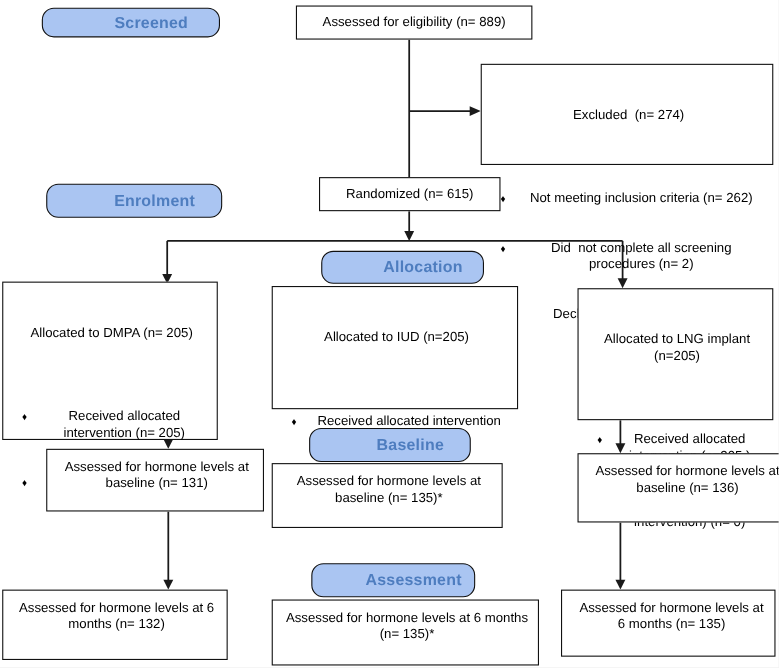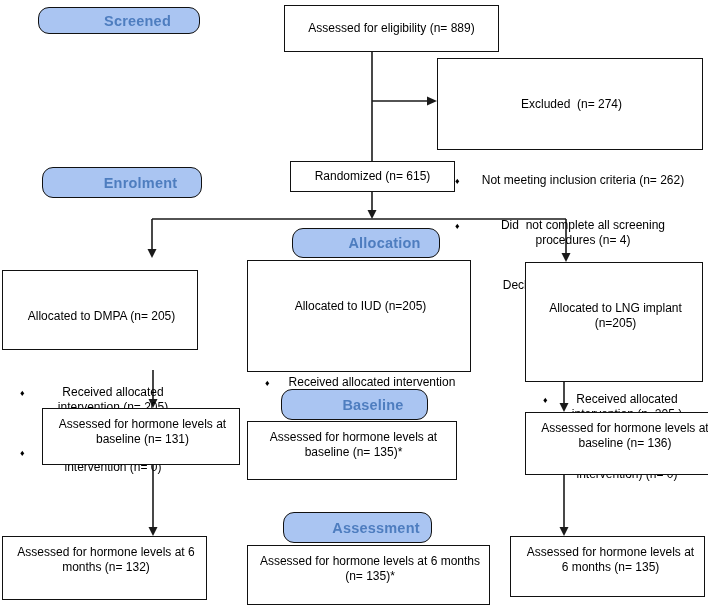--- a/index.html
+++ b/index.html
@@ -82,34 +82,34 @@
     <line x1="564" y1="475" x2="564" y2="529"></line>
     <polygon points="564,536 559.5,527 568.5,527"></polygon>
   </svg>
 
   <div class="badge" style="left:38px;top:7px;width:162px;height:27px;">Screened</div>
   <div class="badge" style="left:42px;top:167px;width:160px;height:31px;">Enrolment</div>
   <div class="badge" style="left:292px;top:228px;width:148px;height:30px;">Allocation</div>
   <div class="badge" style="left:281px;top:389px;width:147px;height:31px;">Baseline</div>
   <div class="badge" style="left:283px;top:512px;width:149px;height:31px;">Assessment</div>
 
-  <div class="node center" style="left:284px;top:5px;width:215px;height:47px;">Assessed for eligibility (n= 889)</div>
+  <div class="node center" style="left:269px;top:5px;width:215px;height:31px;">Assessed for eligibility (n= 889)</div>
 
   <div class="node lefttext" style="left:437px;top:58px;width:266px;height:92px;">
     <div class="title">Excluded  (n= 274)</div>
     <ul>
       <li>Not meeting inclusion criteria (n= 262)</li>
-      <li>Did  not complete all screening procedures (n= 4)</li>
+      <li>Did  not complete all screening procedures (n= 2)</li>
       <li>Declined randomization (n= 8)</li>
     </ul>
   </div>
 
   <div class="node center" style="left:290px;top:161px;width:165px;height:31px;">Randomized (n= 615)</div>
 
-  <div class="node lefttext" style="left:2px;top:270px;width:196px;height:80px;">
+  <div class="node lefttext" style="left:2px;top:256px;width:196px;height:144px;">
     <div class="title">Allocated to DMPA (n= 205)</div>
     <ul>
       <li>Received allocated intervention (n= 205)</li>
       <li>Did not receive allocated intervention (n= 0)</li>
     </ul>
   </div>
 
   <div class="node lefttext" style="left:247px;top:260px;width:224px;height:112px;">
     <div class="title">Allocated to IUD (n=205)</div>
     <ul>

